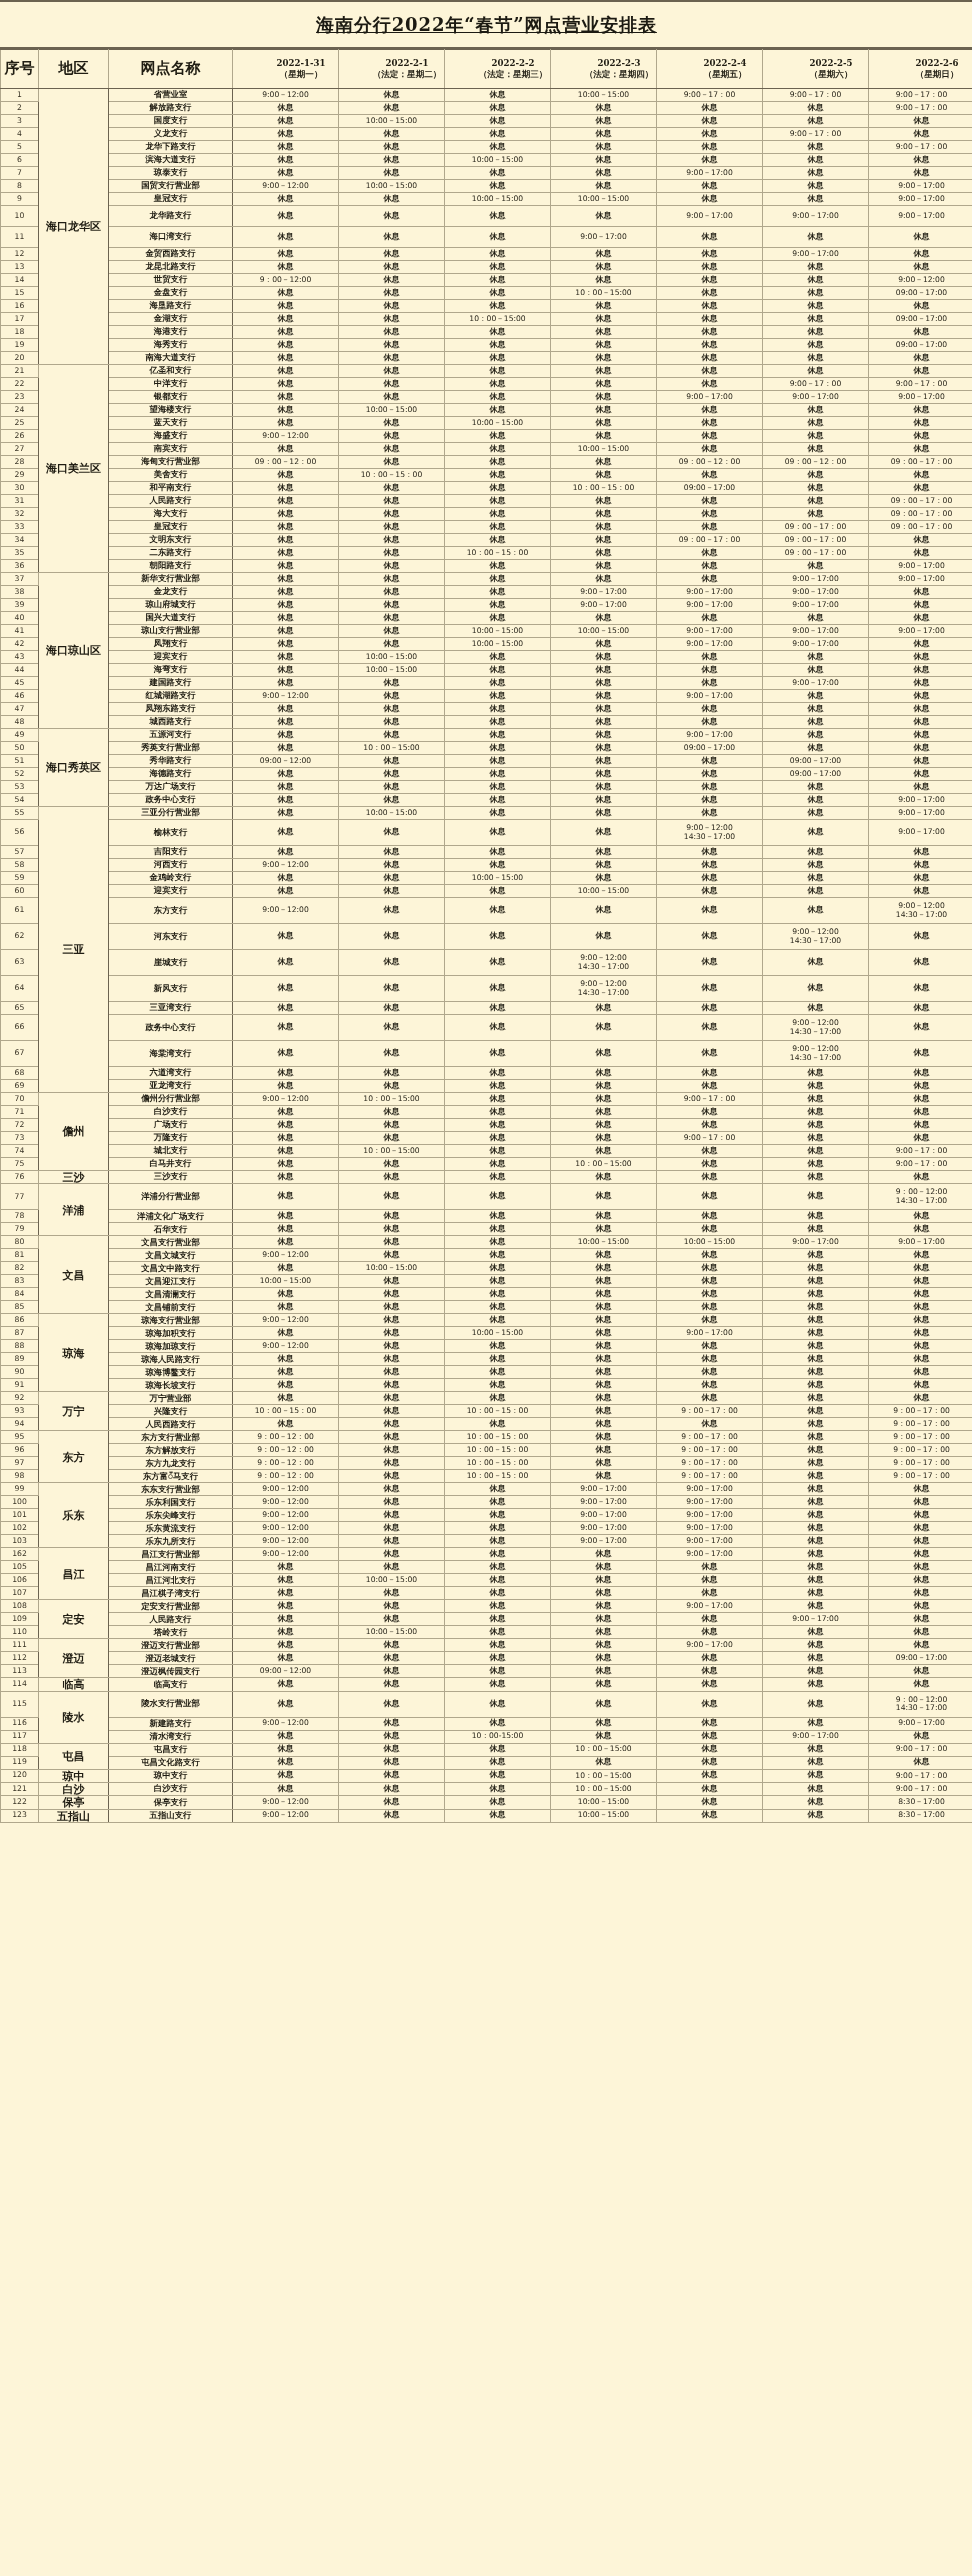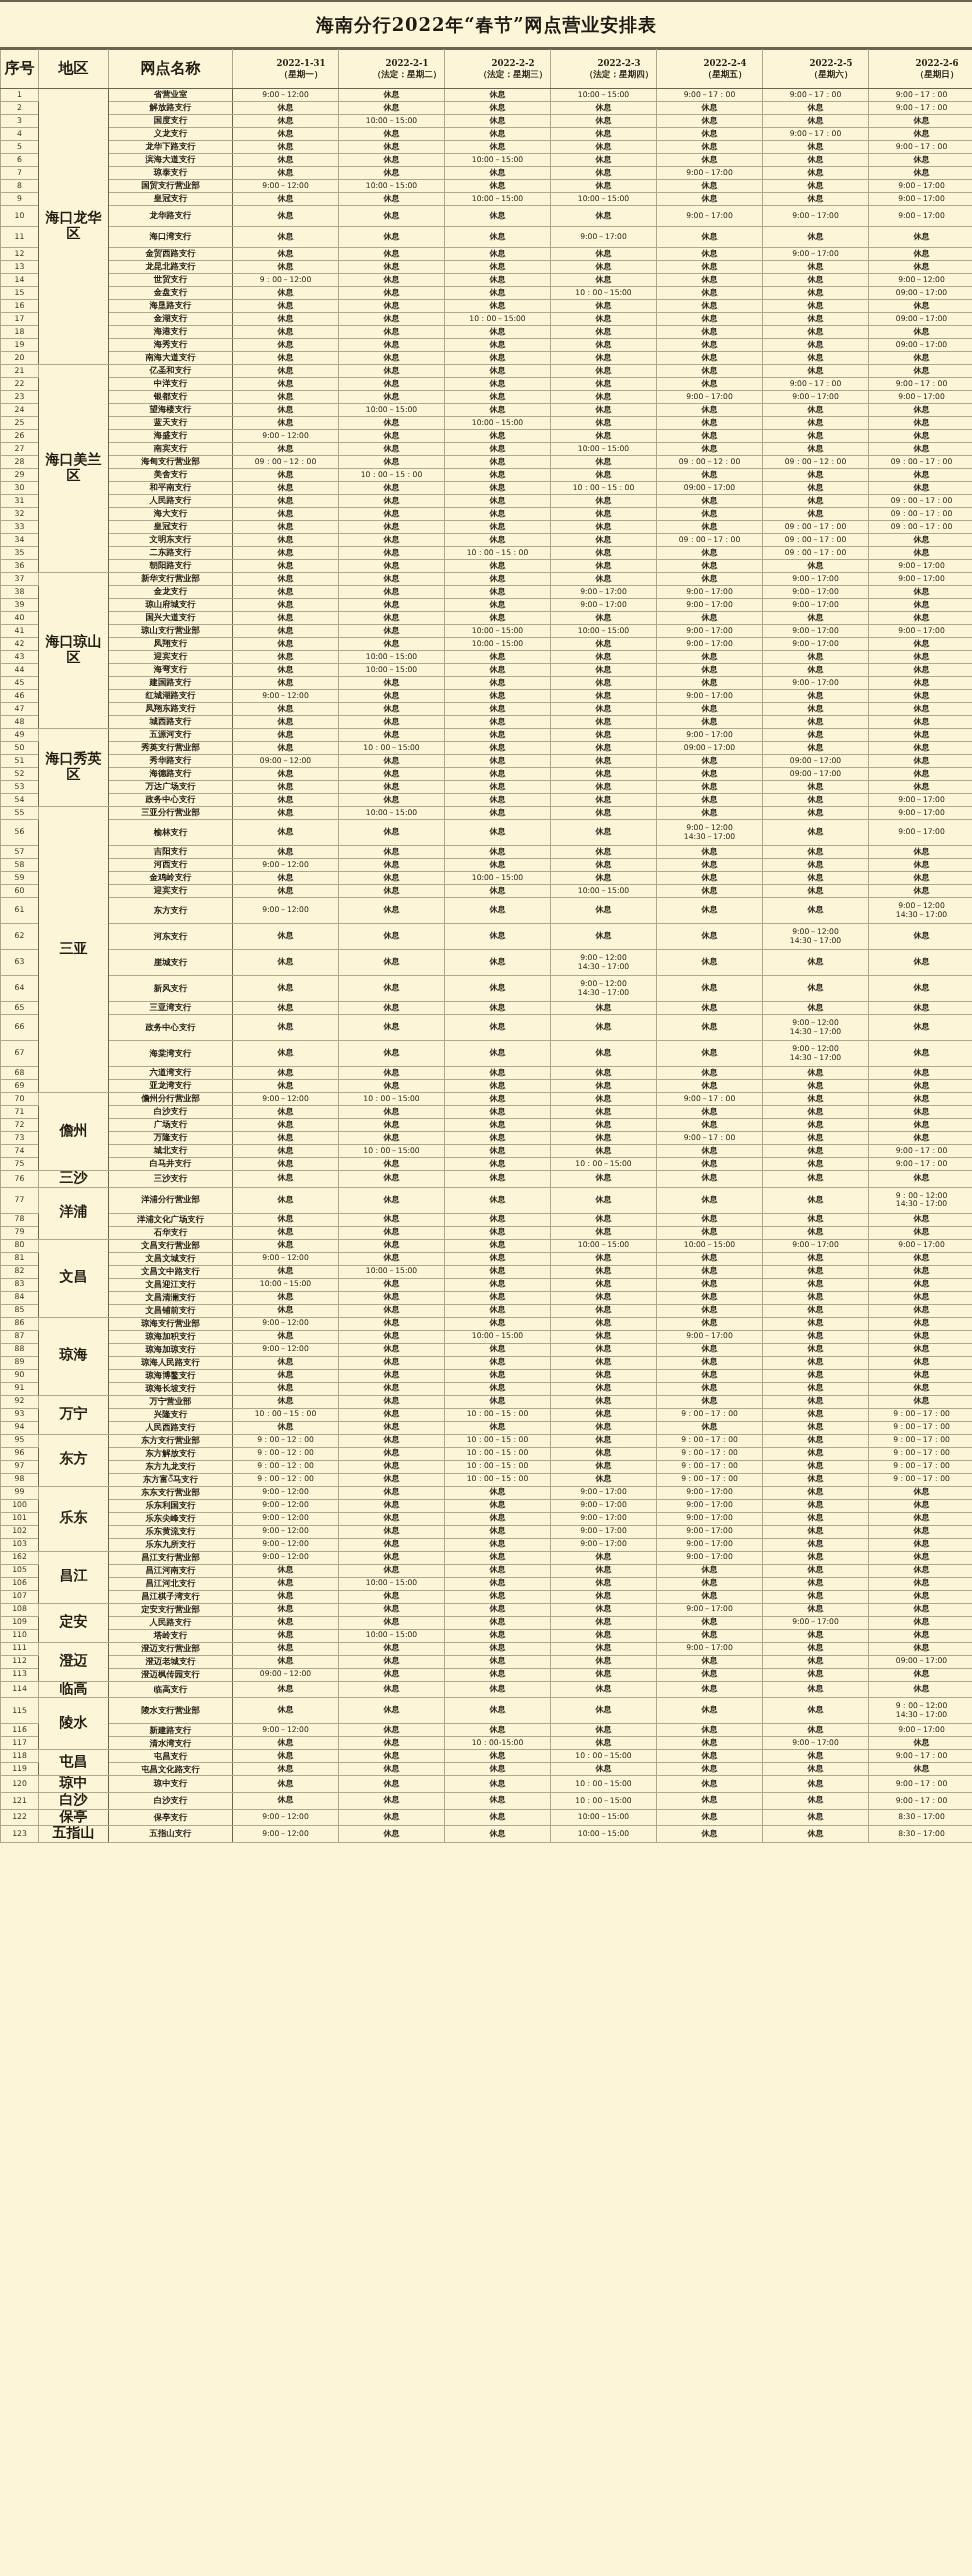--- a/index.html
+++ b/index.html
@@ -23,20 +23,21 @@
     justify-content:center;
     border-bottom:2.7px solid #6b6250;
     background:#fdf5d8;
   }
   .title-bar .title{
     font-family:"DejaVu Serif","Liberation Serif",serif;
     font-weight:bold;
     font-size:18px;
     letter-spacing:0.9px;
     color:#1c1a12;
+    text-decoration:underline;
   }
   table{
     border-collapse:collapse;
     width:973px;
     table-layout:fixed;
     background:#fdf5d8;
   }
   col.c-idx{width:38px;}
   col.c-reg{width:70px;}
   col.c-name{width:124px;}
@@ -59,23 +60,23 @@
     font-size:15px;
     border-top:1.8px solid #6b6250;
     border-bottom:1.8px solid #6b6250;
     line-height:1.3;
   }
   thead th.dh{font-size:8.6px;padding-left:32px;}
   thead th .d1{display:block;}
   thead th .d2{display:block;}
   td.idx{font-size:7.7px;color:#3a3426;}
   td.reg{
-    font-family:Liberation Mono, monospace;
+    font-family:Liberation Serif, serif;
     font-weight:bold;
-    font-size:14px;
+    font-size:11px;
     border-left:1.8px solid #6b6250;
     border-right:1.8px solid #6b6250;
   }
   td.name{
     font-weight:bold;
     font-size:8.4px;
     border-right:1.8px solid #6b6250;
   }
   td.cell{font-size:7.6px;white-space:nowrap;}
   td.cell.rest{font-weight:bold;font-size:8px;}

